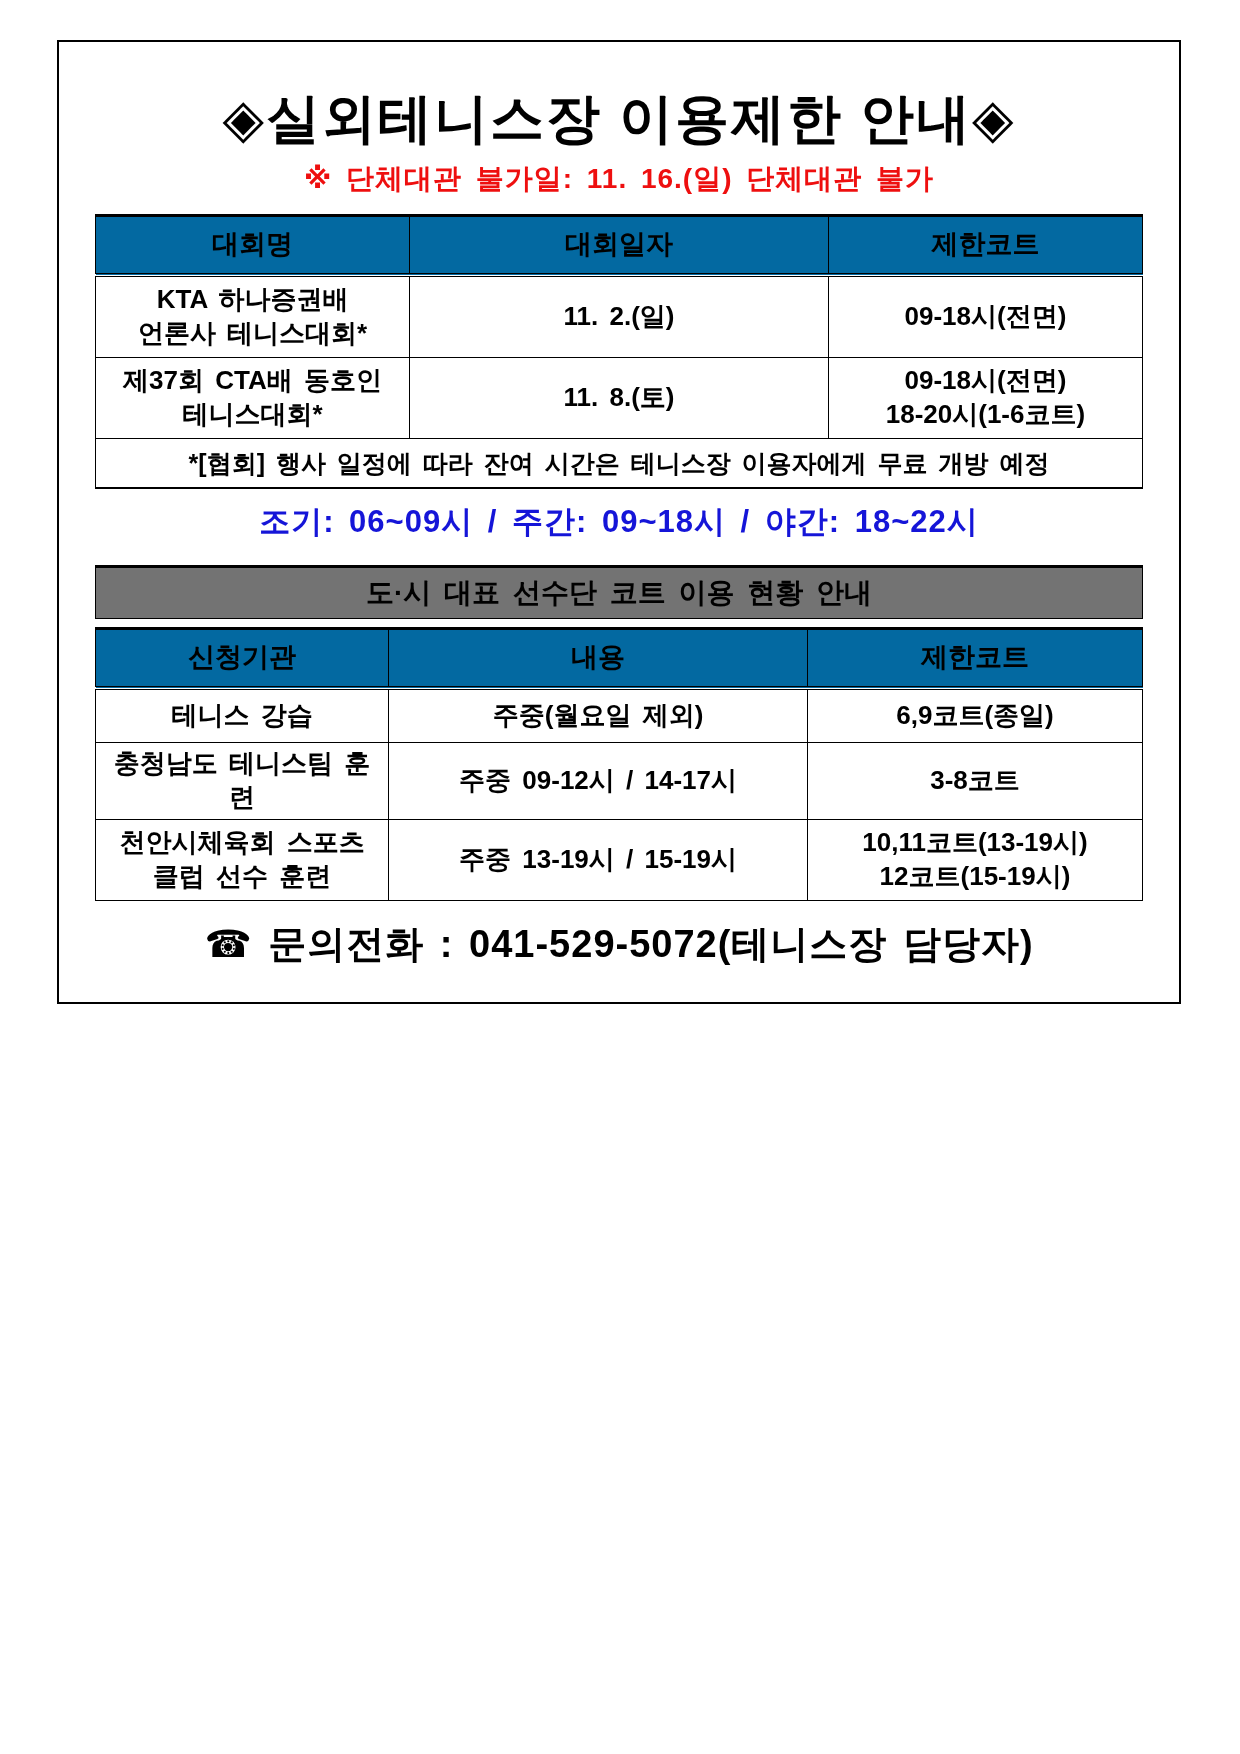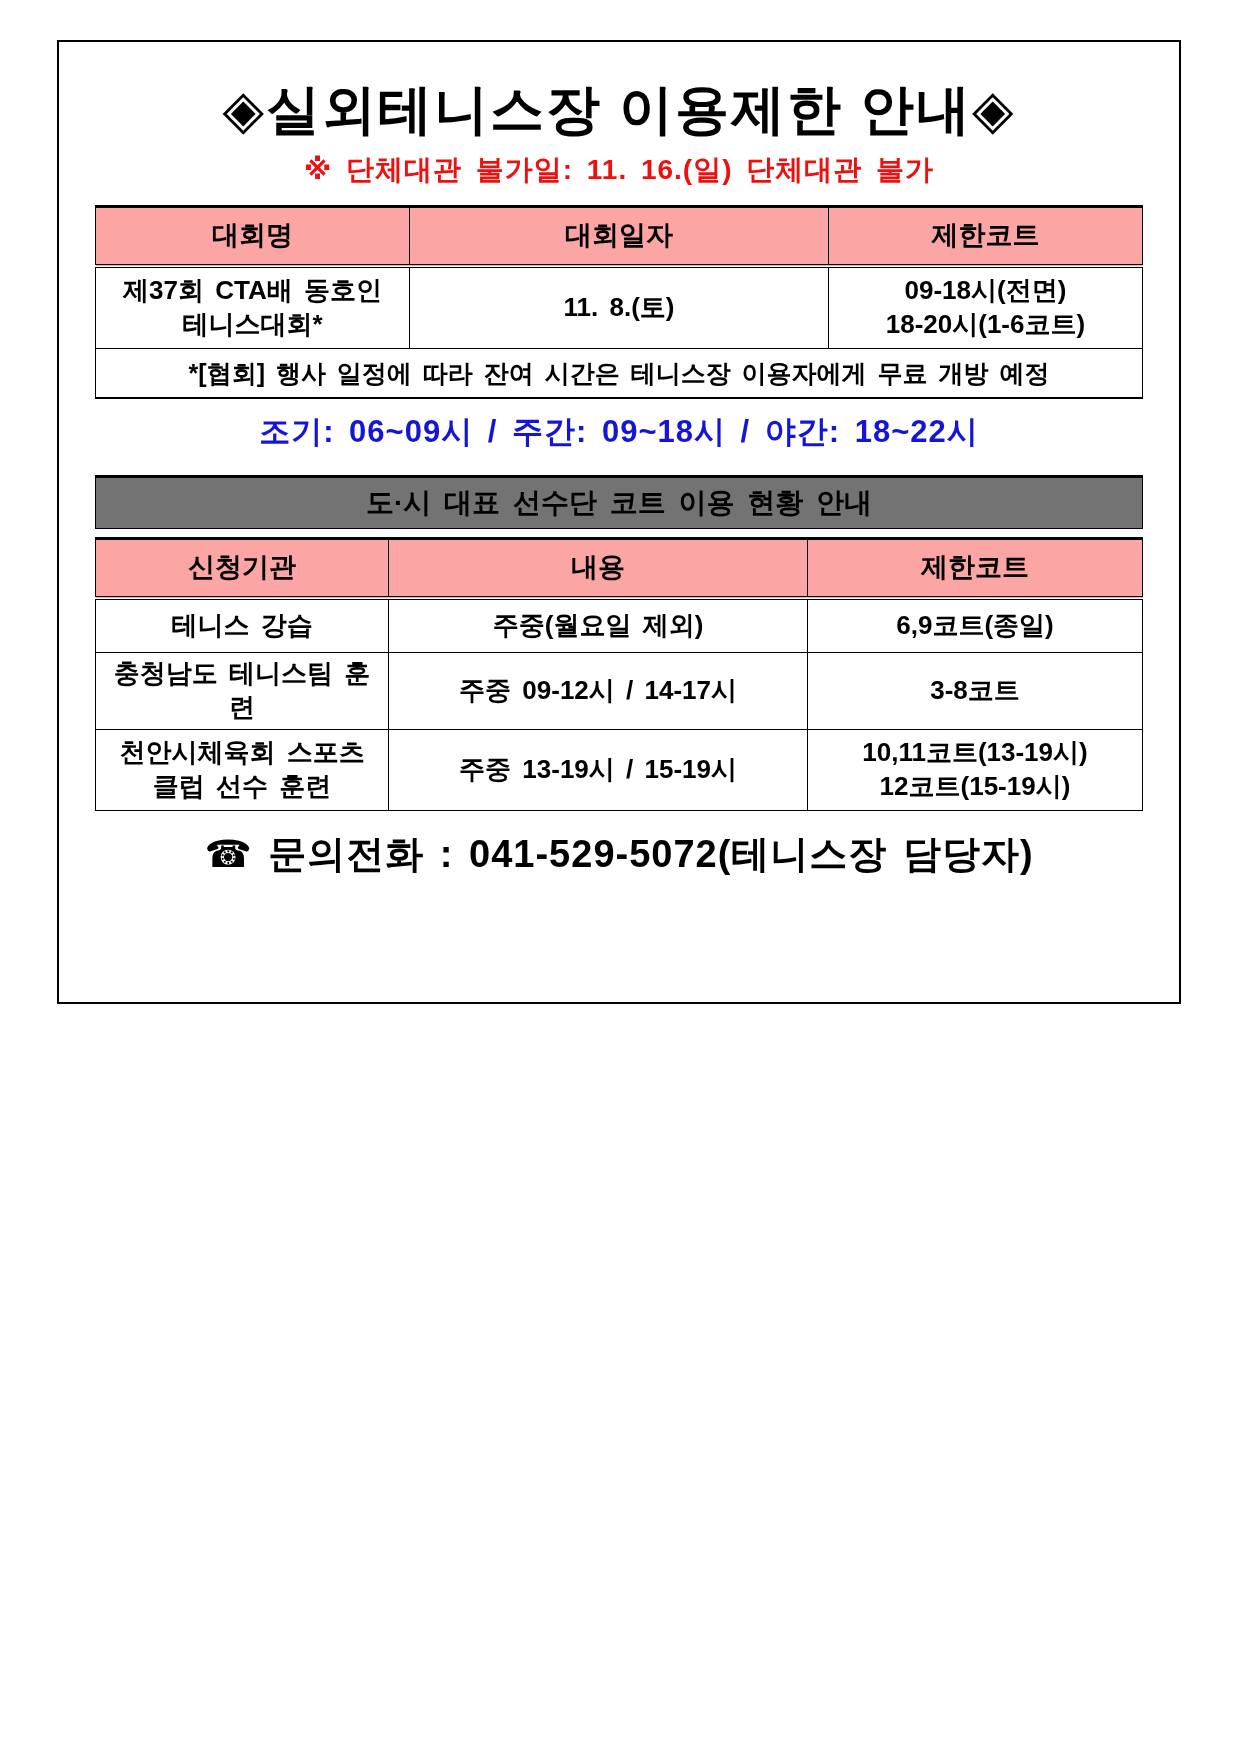--- a/index.html
+++ b/index.html
@@ -13,21 +13,21 @@
     height: 1754px;
     background: #ffffff;
     overflow: hidden;
   }
   .frame {
     position: absolute;
     left: 57px; top: 40px;
     width: 1124px; height: 964px;
     border: 2px solid #000000;
     box-sizing: border-box;
-    padding: 6px 36px;
+    padding: 15px 36px;
     text-align: center;
     color: #000000;
   }
   .title {
     margin: 26px 0 0 0;
     font-size: 54px;
     font-weight: bold;
     letter-spacing: 2px;
     white-space: nowrap;
   }
@@ -58,21 +58,21 @@
   }
   table.tbl th, table.tbl td {
     border: 1px solid #000000;
     text-align: center;
     vertical-align: middle;
     padding: 4px 6px;
     line-height: 1.3;
     word-spacing: 4px;
   }
   table.tbl thead th {
-    background: #fca5a5;
+    background: #0369a1;
     border-top: 3px solid #000000;
     border-bottom: 4px double #000000;
     height: 48px;
     font-size: 27px;
   }
   table.t1 tbody tr.data-row td { height: 72px; }
   table.t2 tbody tr.data-row td { height: 44px; }
   table.t2 tbody tr.tall-row td { height: 72px; }
   tr.footnote-row td {
     height: 40px;
@@ -125,20 +125,25 @@
       </colgroup>
       <thead>
         <tr>
           <th>대회명</th>
           <th>대회일자</th>
           <th>제한코트</th>
         </tr>
       </thead>
       <tbody>
         <tr class="data-row">
+          <td><span>KTA 하나증권배</span><br><span>언론사 테니스대회*</span></td>
+          <td>11. 2.(일)</td>
+          <td>09-18시(전면)</td>
+        </tr>
+        <tr class="data-row">
           <td><span>제37회 CTA배 동호인</span><br><span>테니스대회*</span></td>
           <td>11. 8.(토)</td>
           <td><span>09-18시(전면)</span><br><span>18-20시(1-6코트)</span></td>
         </tr>
         <tr class="footnote-row">
           <td colspan="3">*[협회] 행사 일정에 따라 잔여 시간은 테니스장 이용자에게 무료 개방 예정</td>
         </tr>
       </tbody>
     </table>
 

